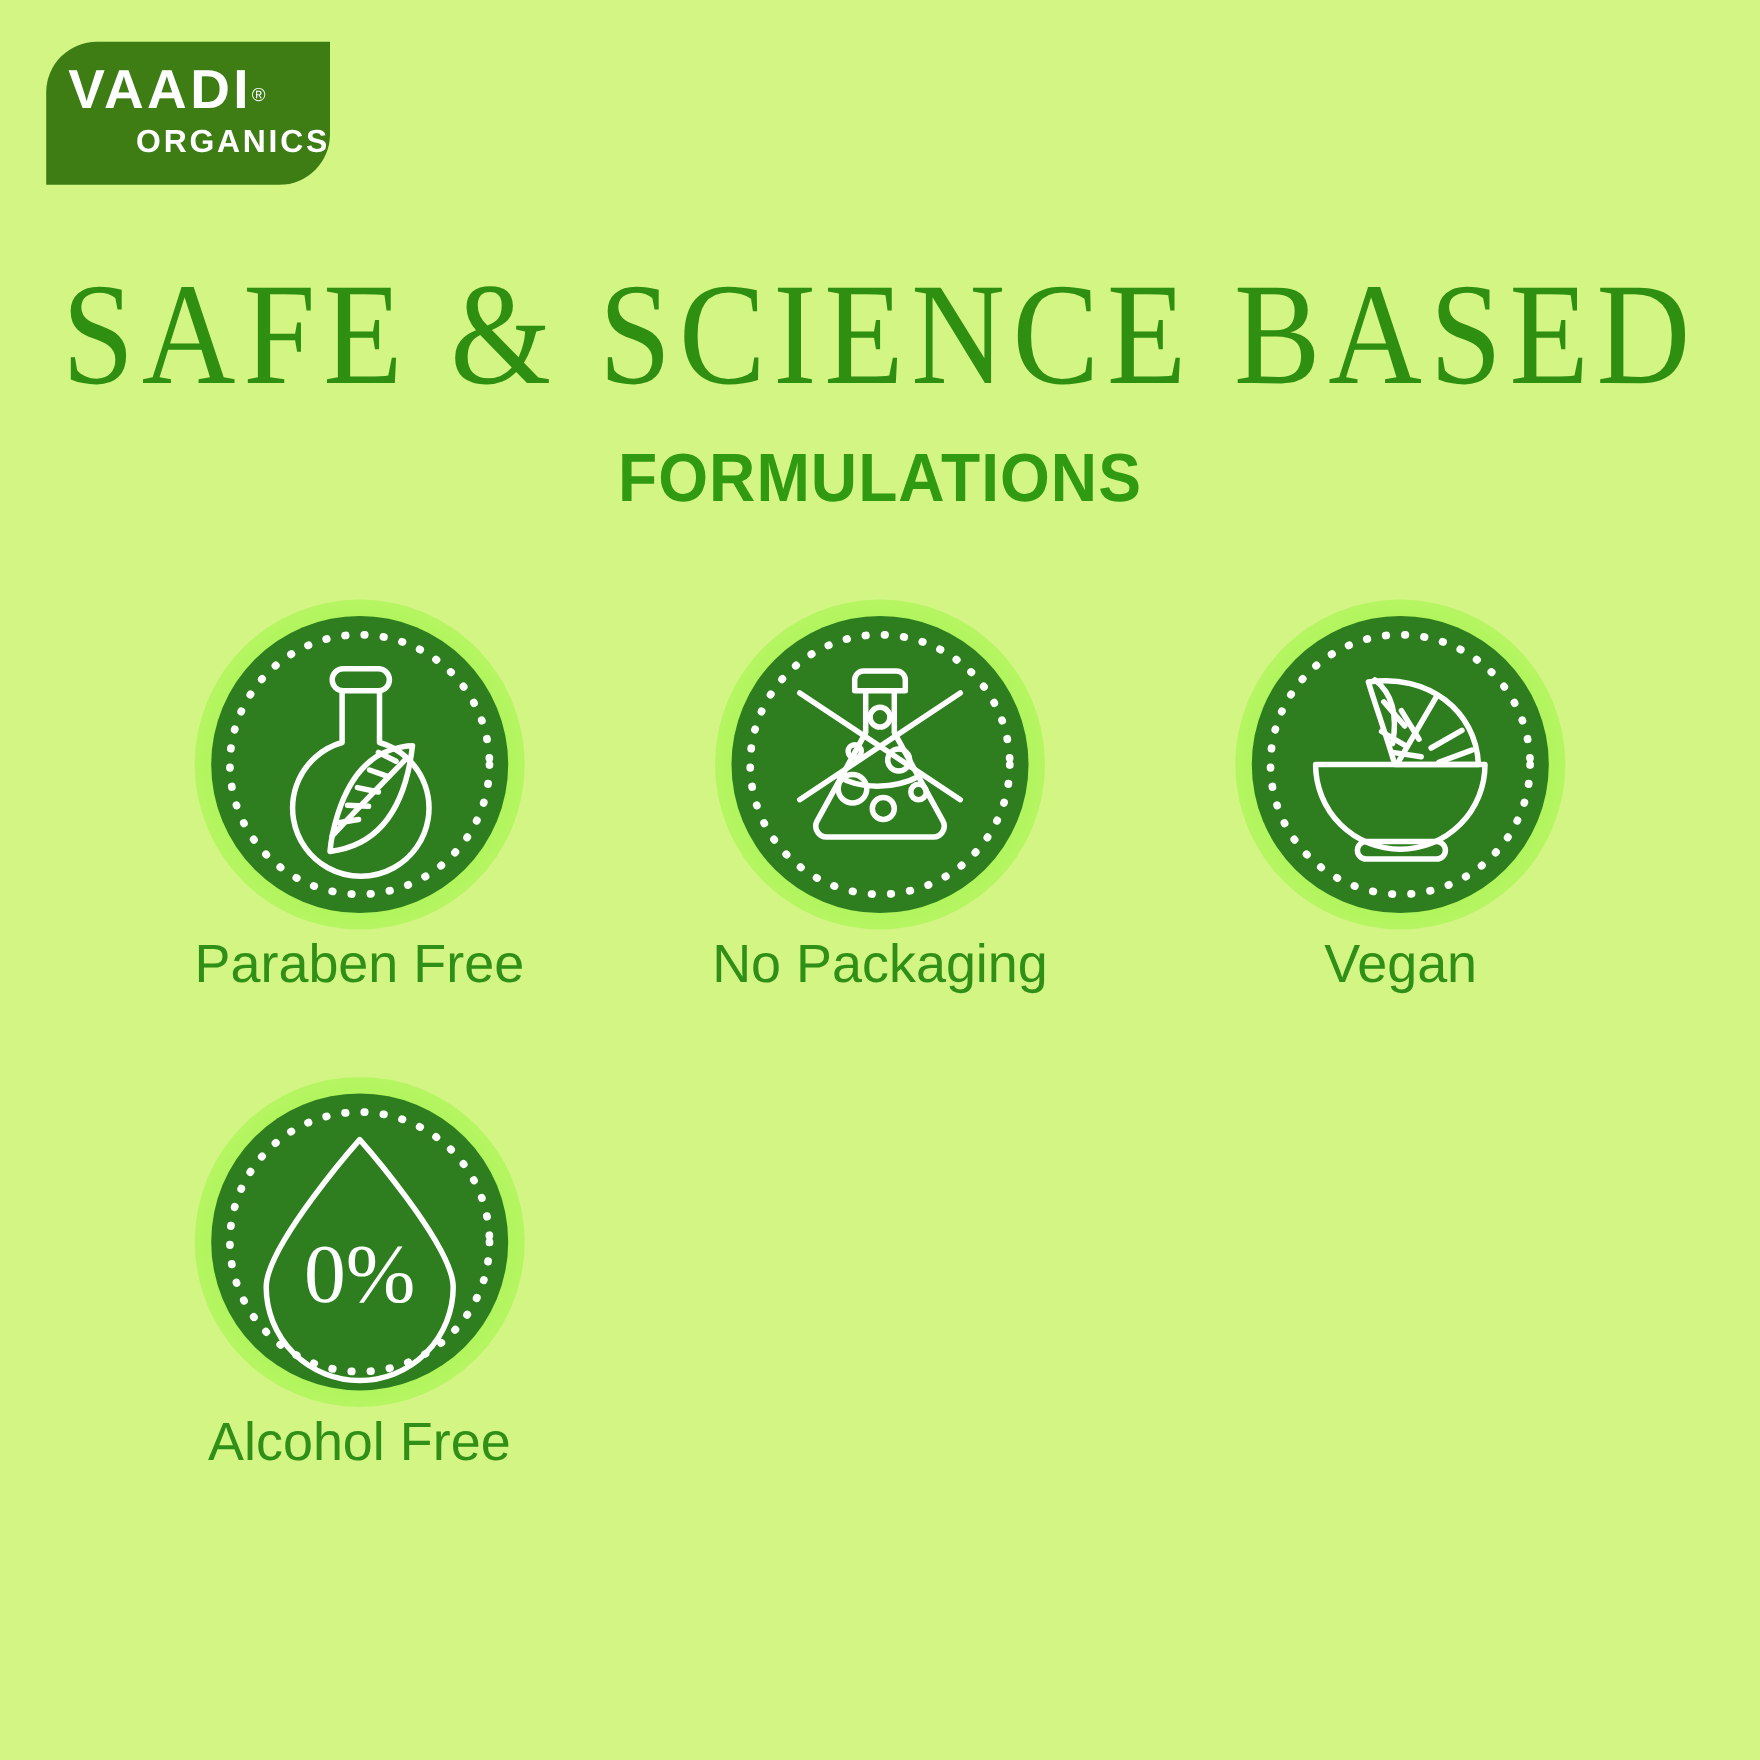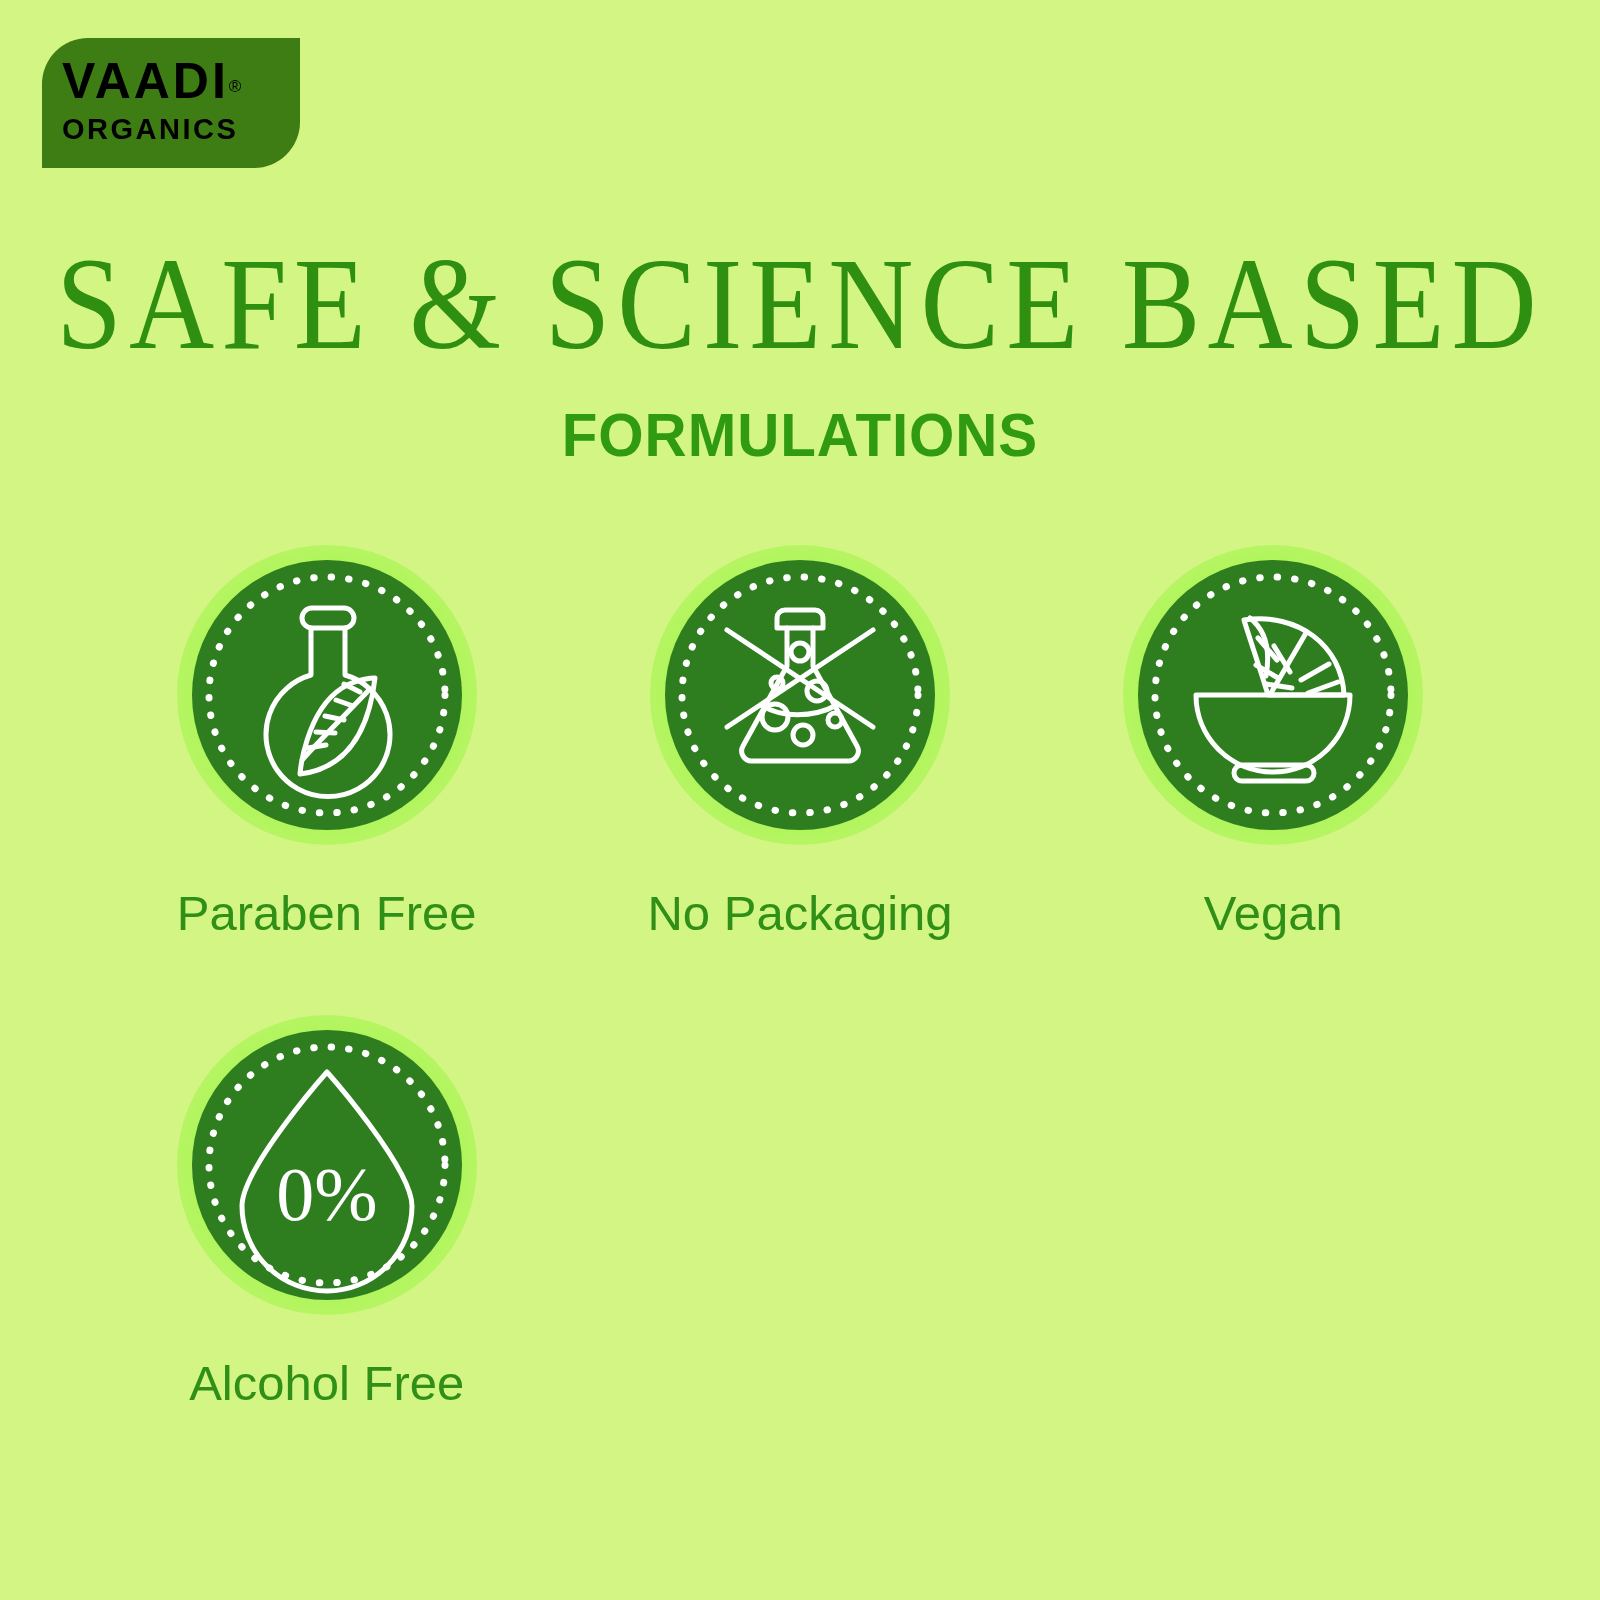--- a/index.html
+++ b/index.html
@@ -22,41 +22,42 @@
     top: 38px;
     width: 258px;
     height: 130px;
     background: #3d7d14;
     border-radius: 46px 0 46px 0;
     box-sizing: border-box;
     padding: 18px 0 0 20px;
   }
   .logo-word {
     position: relative;
-    color: #000000;
+    color: #ffffff;
     font-family: "Liberation Sans", sans-serif;
     font-weight: bold;
     letter-spacing: 2px;
     line-height: 1;
   }
   .logo-main {
     font-size: 50px;
     letter-spacing: 3px;
     display: inline-block;
   }
   .logo-reg {
     font-size: 17px;
     vertical-align: super;
     letter-spacing: 0;
     font-weight: normal;
   }
   .logo-sub {
     font-size: 29px;
     letter-spacing: 2.5px;
     margin-top: 9px;
+    text-align: right;
   }
 
   
   .headline {
     position: absolute;
     top: 238px;
     left: 0;
     width: 1600px;
     text-align: center;
     color: #2f8f11;
@@ -132,21 +133,21 @@
   }
   .disc svg.dotring,
   .disc svg.art {
     position: absolute;
     left: 0;
     top: 0;
     width: 270px;
     height: 270px;
   }
   .label {
-    margin-top: 40px;
+    margin-top: 4px;
     text-align: center;
     color: #2f8f16;
     font-family: "Liberation Sans", sans-serif;
     font-size: 49px;
     line-height: 1.18;
     letter-spacing: 0px;
     max-width: 420px;
   }
 </style>
 </head>

